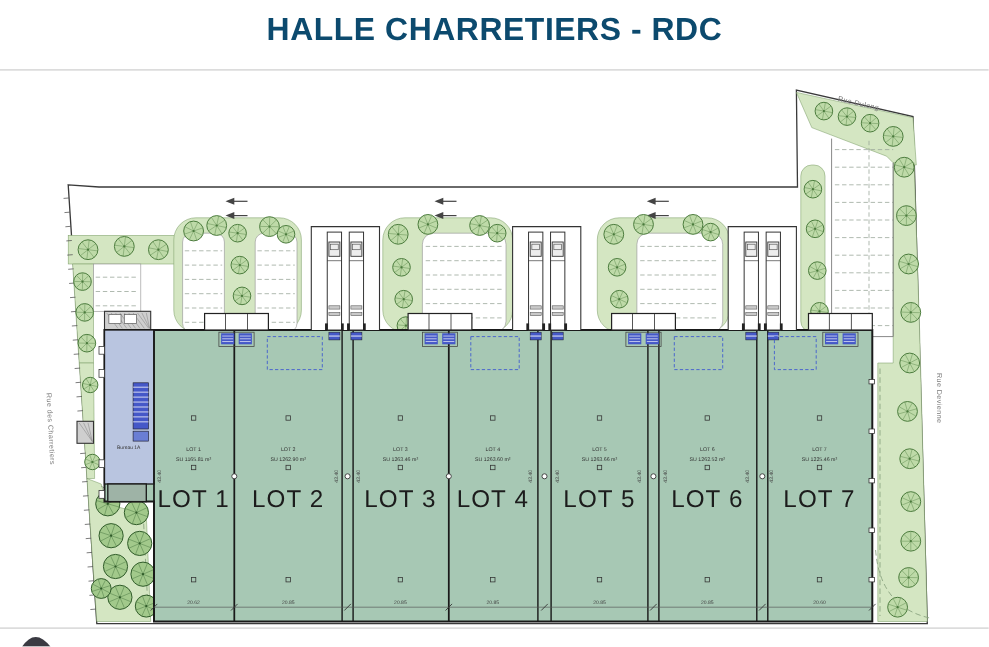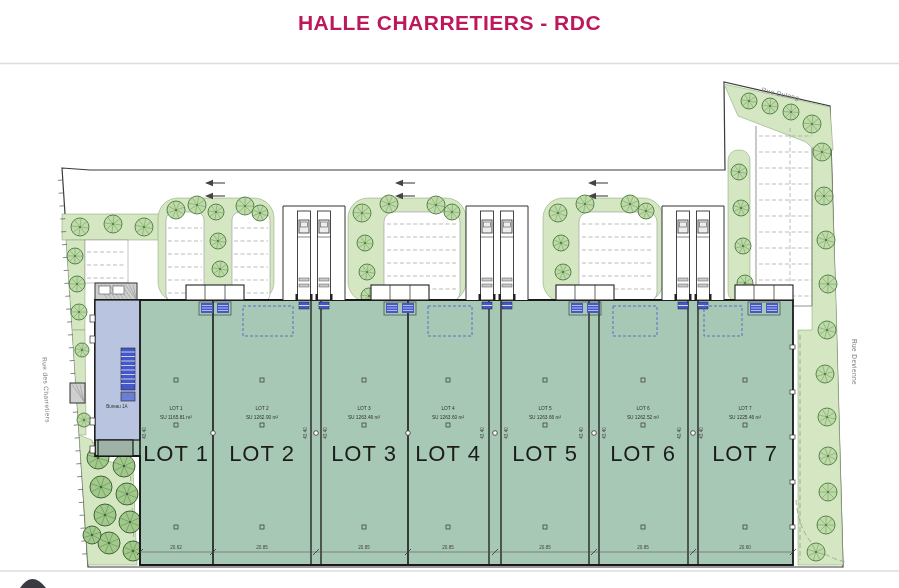--- a/index.html
+++ b/index.html
@@ -1,18 +1,18 @@
 <!DOCTYPE html>
 <html><head>
 <meta charset="utf-8">
 <style>
   html,body{margin:0;padding:0;background:#fff;font-family:"Liberation Sans",sans-serif;}
   .page{position:relative;width:899px;height:588px;background:#ffffff;overflow:hidden;}
   .title{position:absolute;top:11px;left:0;width:100%;text-align:center;margin:0;
-         font-size:21px;font-weight:bold;color:#be185d;letter-spacing:.5px;
+         font-size:29px;font-weight:bold;color:#0c4a6e;letter-spacing:.5px;
          font-family:"Liberation Sans",sans-serif;}
   svg{position:absolute;top:0;left:0;}
   .t-small{font-size:4.8px;fill:#333;text-anchor:middle;}
   .t-big{font-size:22px;fill:#1c1c1c;text-anchor:middle;letter-spacing:1px;}
   .t-dim{font-size:4.6px;fill:#444;text-anchor:middle;}
   .t-street{font-size:6.5px;fill:#7a7a7a;text-anchor:middle;letter-spacing:.4px;}
   .t-bureau{font-size:4.5px;fill:#333;text-anchor:middle;}
   .wall2{stroke:#1a1a1a;stroke-width:1.6;}
   .wall1{stroke:#1a1a1a;stroke-width:1.3;}
   .green{fill:#d4e6c2;stroke:#7fa06b;stroke-width:.5;}

